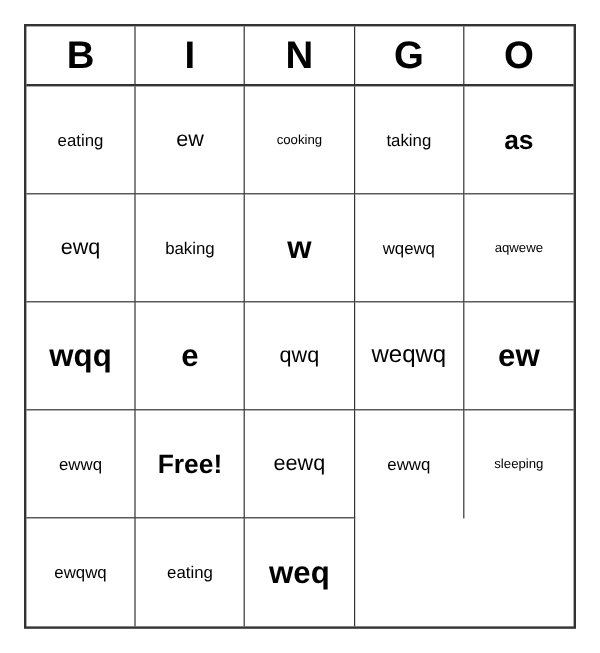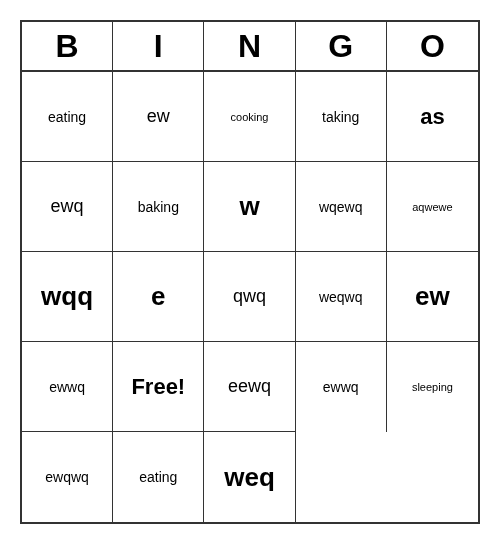--- a/index.html
+++ b/index.html
@@ -117,21 +117,21 @@
       <div class="bingo-cell">
         <span style="font-size: 26px; font-weight: bold;">wqq</span>
       </div>
       <div class="bingo-cell">
         <span style="font-size: 26px; font-weight: bold;">e</span>
       </div>
       <div class="bingo-cell">
         <span style="font-size: 18px;">qwq</span>
       </div>
       <div class="bingo-cell">
-        <span style="font-size: 14px;">weqwq</span>
+        <span style="font-size: 20px;">weqwq</span>
       </div>
       <div class="bingo-cell">
         <span style="font-size: 26px; font-weight: bold;">ew</span>
       </div>
       <div class="bingo-cell">
         <span style="font-size: 14px;">ewwq</span>
       </div>
       <div class="bingo-cell">
         <span style="font-size: 22px; font-weight: bold;">Free!</span>
       </div>

